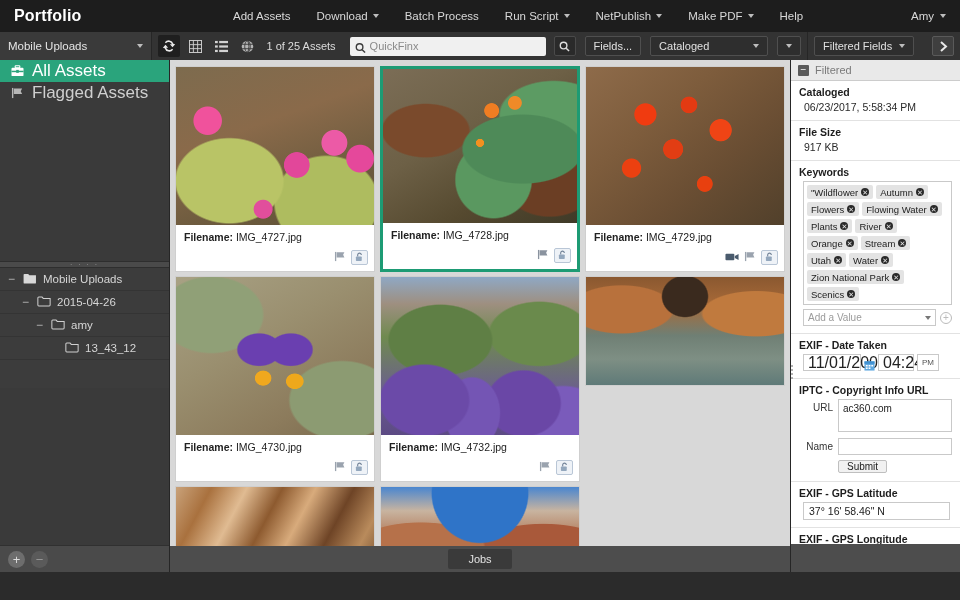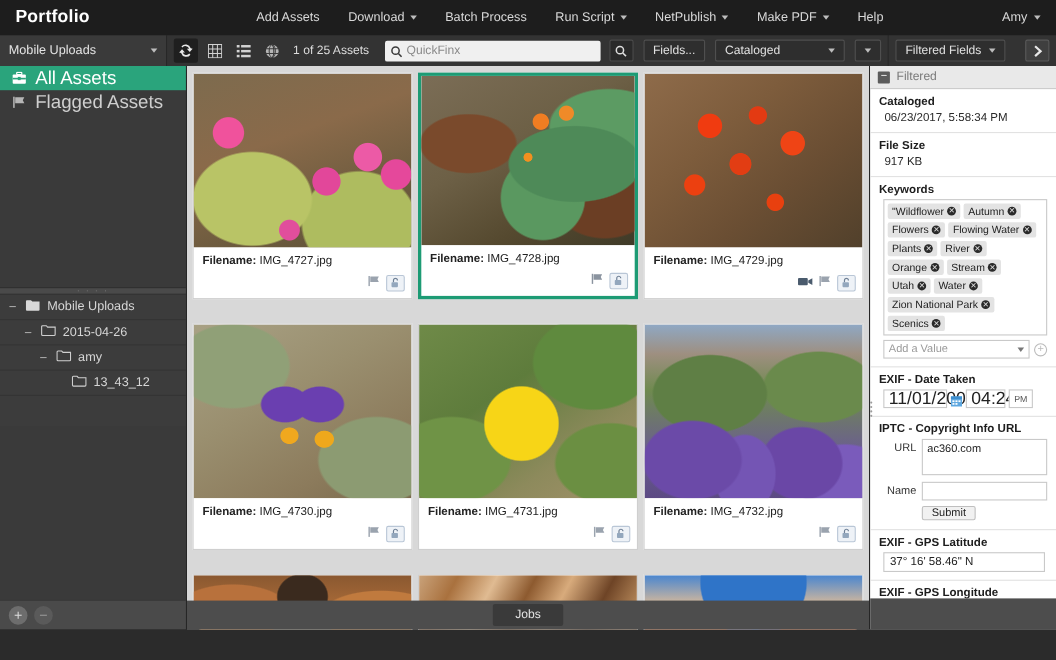--- a/index.html
+++ b/index.html
@@ -121,21 +121,21 @@
   }
   .circ-btn.dim { background: #5a5a5a; color: #9a9a9a; }
 
   
   .center {
     flex: 1; background: #d8d8d8; position: relative; overflow: hidden;
     display: flex; flex-direction: column;
   }
   .grid {
     flex: 1; padding: 6px 5px 0 5px; display: grid;
-    grid-template-columns: repeat(3, 1fr); gap: 22px 5px;
+    grid-template-columns: repeat(3, 1fr); gap: 4px 5px;
     align-content: start; overflow: hidden; border-radius: 13px;
   }
   .card {
     background: #ffffff; border: 1px solid #cfcfcf; display: flex; flex-direction: column;
     height: 206px; overflow: hidden;
   }
   .card.selected { border: 3px solid #1d9b74; }
   .thumb { flex: 1; min-height: 0; overflow: hidden; position: relative; }
   .thumb > div { width: 100%; height: 100%; }
   .card-meta { height: 46px; flex: 0 0 46px; padding: 6px 8px 0 8px; position: relative; }
@@ -574,51 +574,20 @@
               <span class="lockbox">
                 <svg width="9" height="10" viewBox="0 0 10 11">
                     <path d="M3 5V3.2a2 2 0 0 1 4 0" fill="none" stroke="#6f8096" stroke-width="1.2"></path>
                     <rect x="1" y="5" width="6.5" height="5" rx="0.8" fill="#93a7bd"></rect>
                   </svg>
               </span>
             </div>
           </div>
         </div>
 
-        <div class="card">
-          <div class="thumb">
-            <div style="background:
-                 radial-gradient(circle at 47% 57%, #f7d517 0 24%, transparent 25%),
-                 radial-gradient(circle at 47% 53%, #e8c516 0 11%, transparent 12%),
-                 radial-gradient(ellipse at 80% 22%, #5f8a3e 0 24%, transparent 25%),
-                 radial-gradient(ellipse at 15% 78%, #6f9346 0 22%, transparent 23%),
-                 radial-gradient(ellipse at 88% 80%, #6b8f42 0 20%, transparent 21%),
-                 linear-gradient(145deg,#6f8a48 0%,#5e7c3c 38%,#8d8a5c 72%,#a3926a 100%);"></div>
-          </div>
-          <div class="card-meta">
-            <div class="fname">
-              <b>Filename:</b>
-              <span>IMG_4731.jpg</span>
-            </div>
-            <div class="meta-icons">
-              <span>
-                <svg width="12" height="11" viewBox="0 0 13 12">
-                    <rect x="1" y="1" width="1.4" height="10" fill="#9aa3ae"></rect>
-                    <path d="M2.8 1.4h8.5l-1.4 2.8 1.4 2.8H2.8z" fill="#9aa3ae"></path>
-                  </svg>
-              </span>
-              <span class="lockbox">
-                <svg width="9" height="10" viewBox="0 0 10 11">
-                    <path d="M3 5V3.2a2 2 0 0 1 4 0" fill="none" stroke="#6f8096" stroke-width="1.2"></path>
-                    <rect x="1" y="5" width="6.5" height="5" rx="0.8" fill="#93a7bd"></rect>
-                  </svg>
-              </span>
-            </div>
-          </div>
-        </div>
 
         <div class="card">
           <div class="thumb">
             <div style="background:
                  radial-gradient(ellipse at 22% 78%, #6b4aa8 0 20%, transparent 21%),
                  radial-gradient(ellipse at 46% 86%, #7455b4 0 18%, transparent 19%),
                  radial-gradient(ellipse at 72% 80%, #6a47a6 0 18%, transparent 19%),
                  radial-gradient(ellipse at 92% 90%, #7a5bbb 0 16%, transparent 17%),
                  radial-gradient(ellipse at 30% 40%, #5f7f45 0 26%, transparent 27%),
                  radial-gradient(ellipse at 80% 36%, #6a8a4c 0 22%, transparent 23%),

